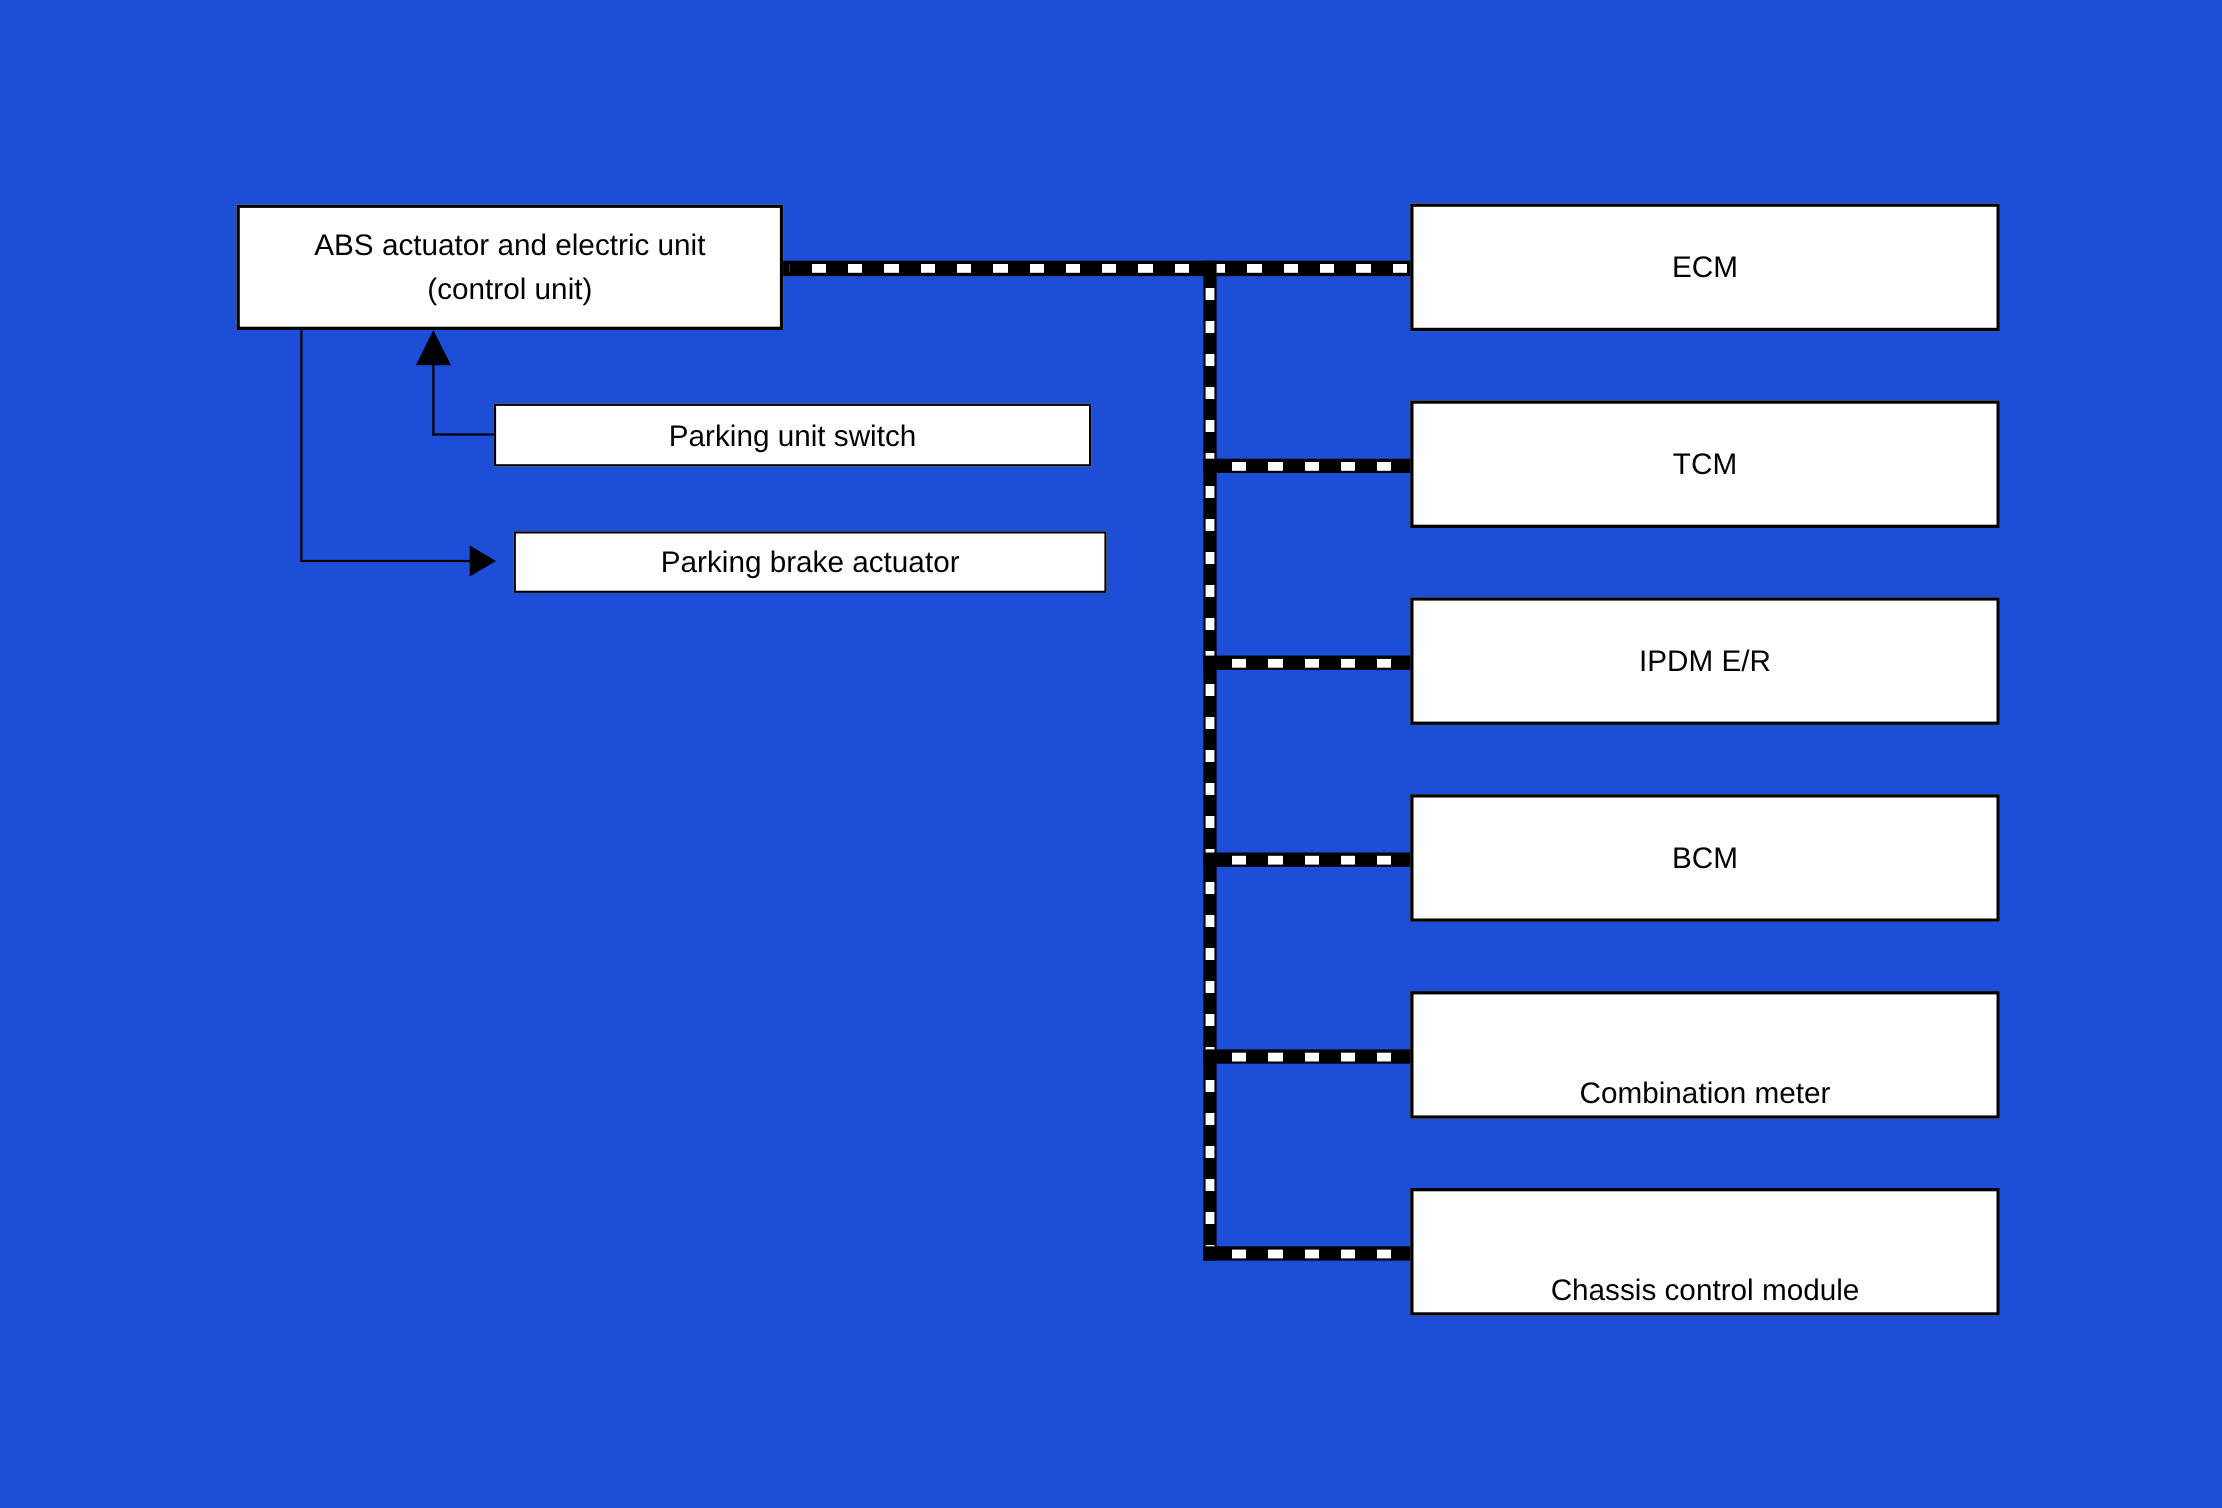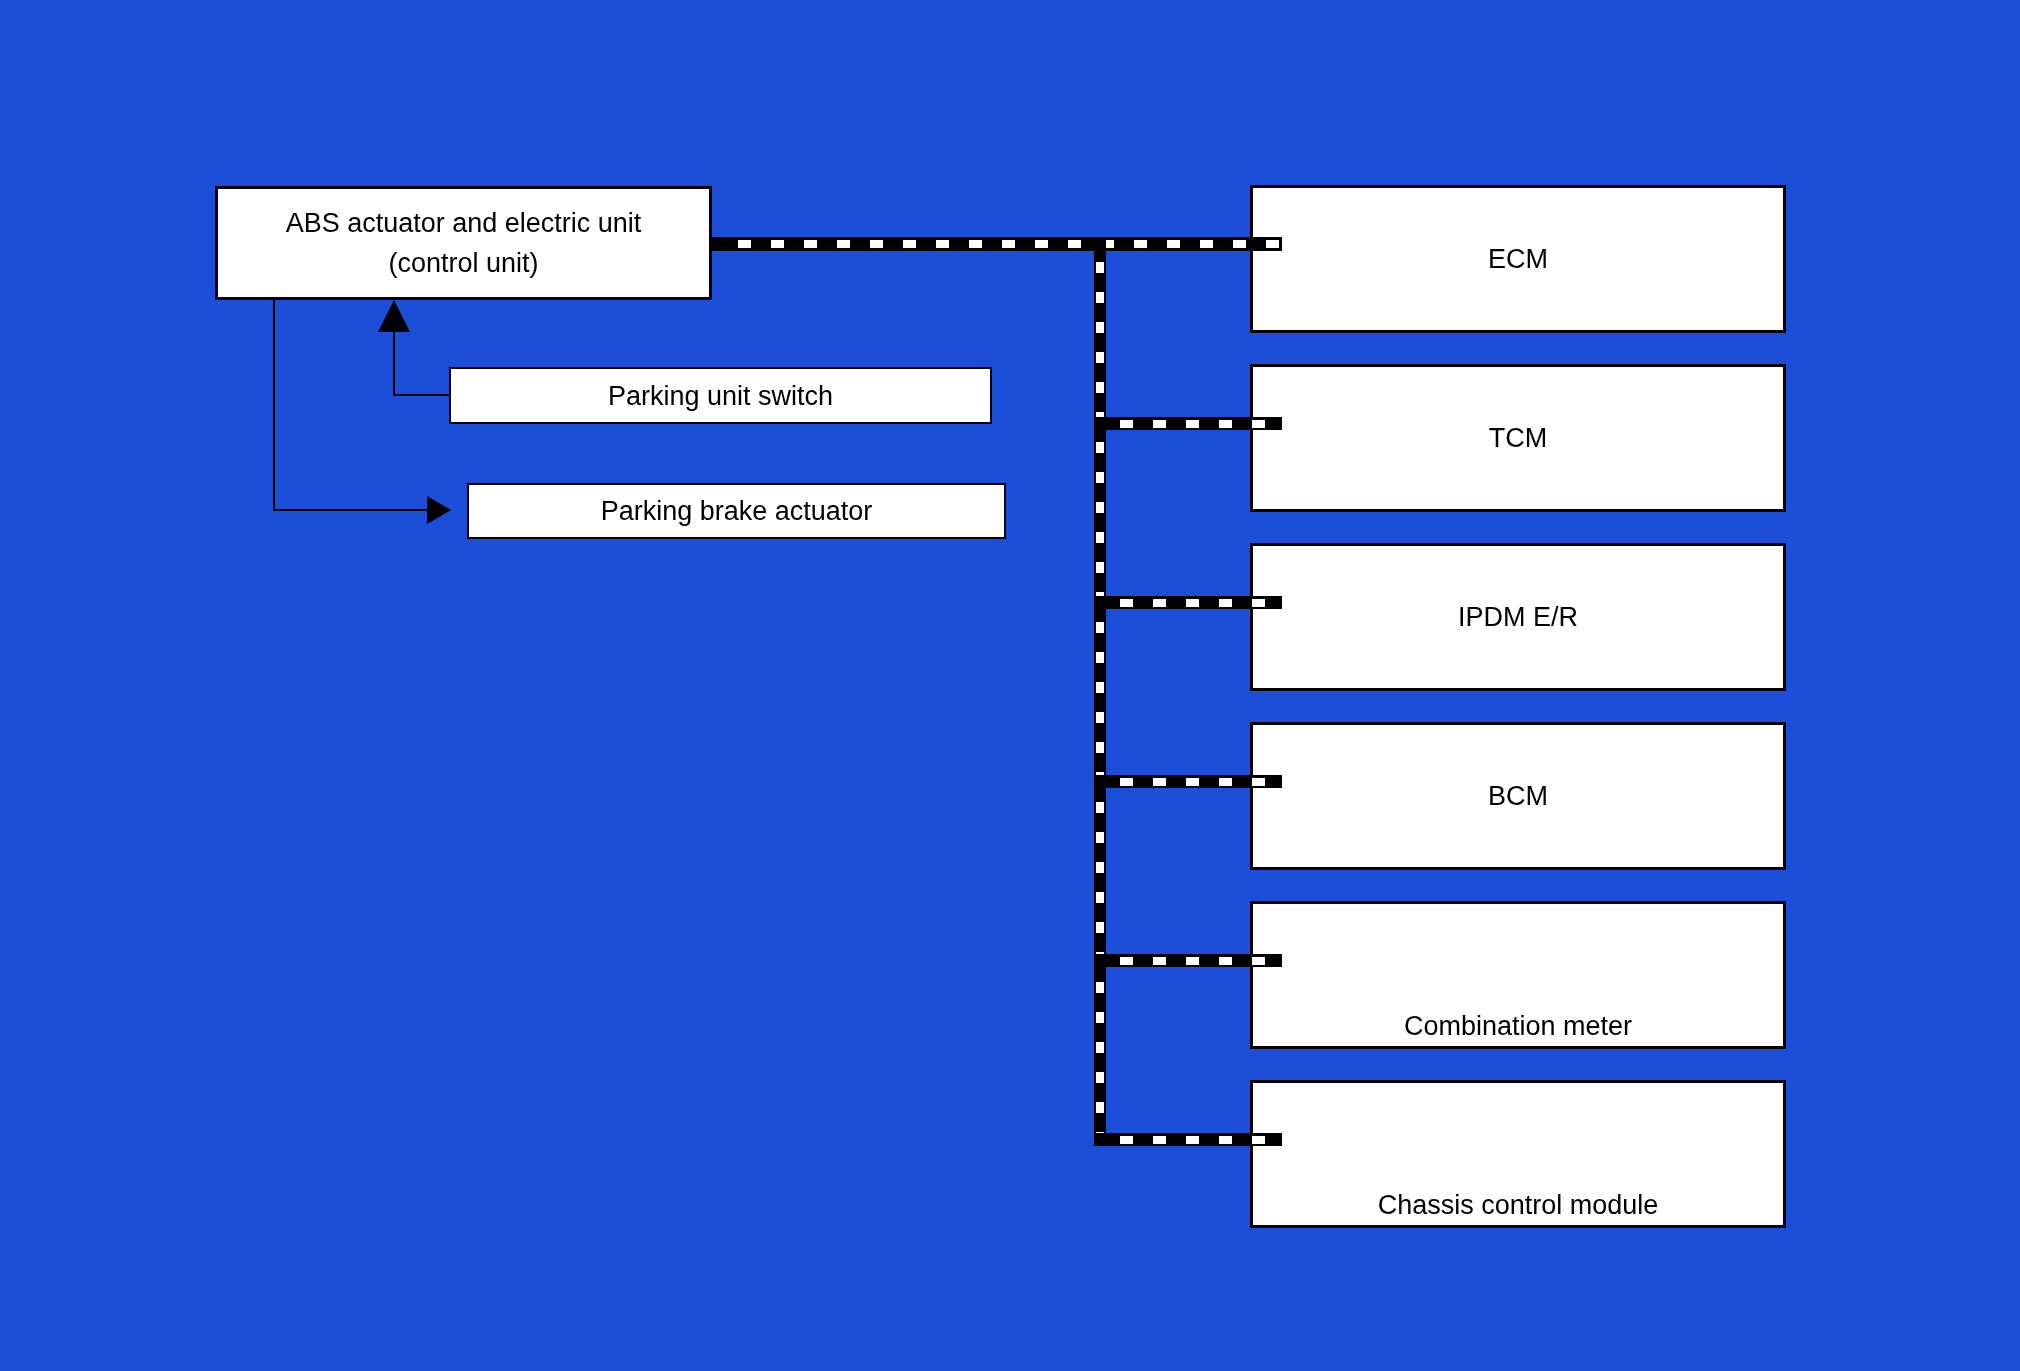--- a/index.html
+++ b/index.html
@@ -28,21 +28,21 @@
     justify-content: center;
     text-align: center;
     font-size: 27px;
     line-height: 40px;
     color: #000;
   }
   .box.thin { border-width: 2px; }
   .abs-box   { left: 215px; top: 186px; width: 497px; height: 114px; }
   .switch-box   { left: 449px; top: 367px; width: 543px; height: 57px; }
   .actuator-box { left: 467px; top: 483px; width: 539px; height: 56px; }
-  .node-box { left: 1250px; width: 536px; height: 148px; }
+  .node-box { left: 1282px; width: 536px; height: 116px; }
   .node-0 { top: 185px; }
   .node-1 { top: 364px; }
   .node-2 { top: 543px; }
   .node-3 { top: 722px; }
   .node-4 { top: 901px; justify-content: flex-end; }
   .node-5 { top: 1080px; justify-content: flex-end; }
   
   .can-h {
     position: absolute;
     height: 14px;

